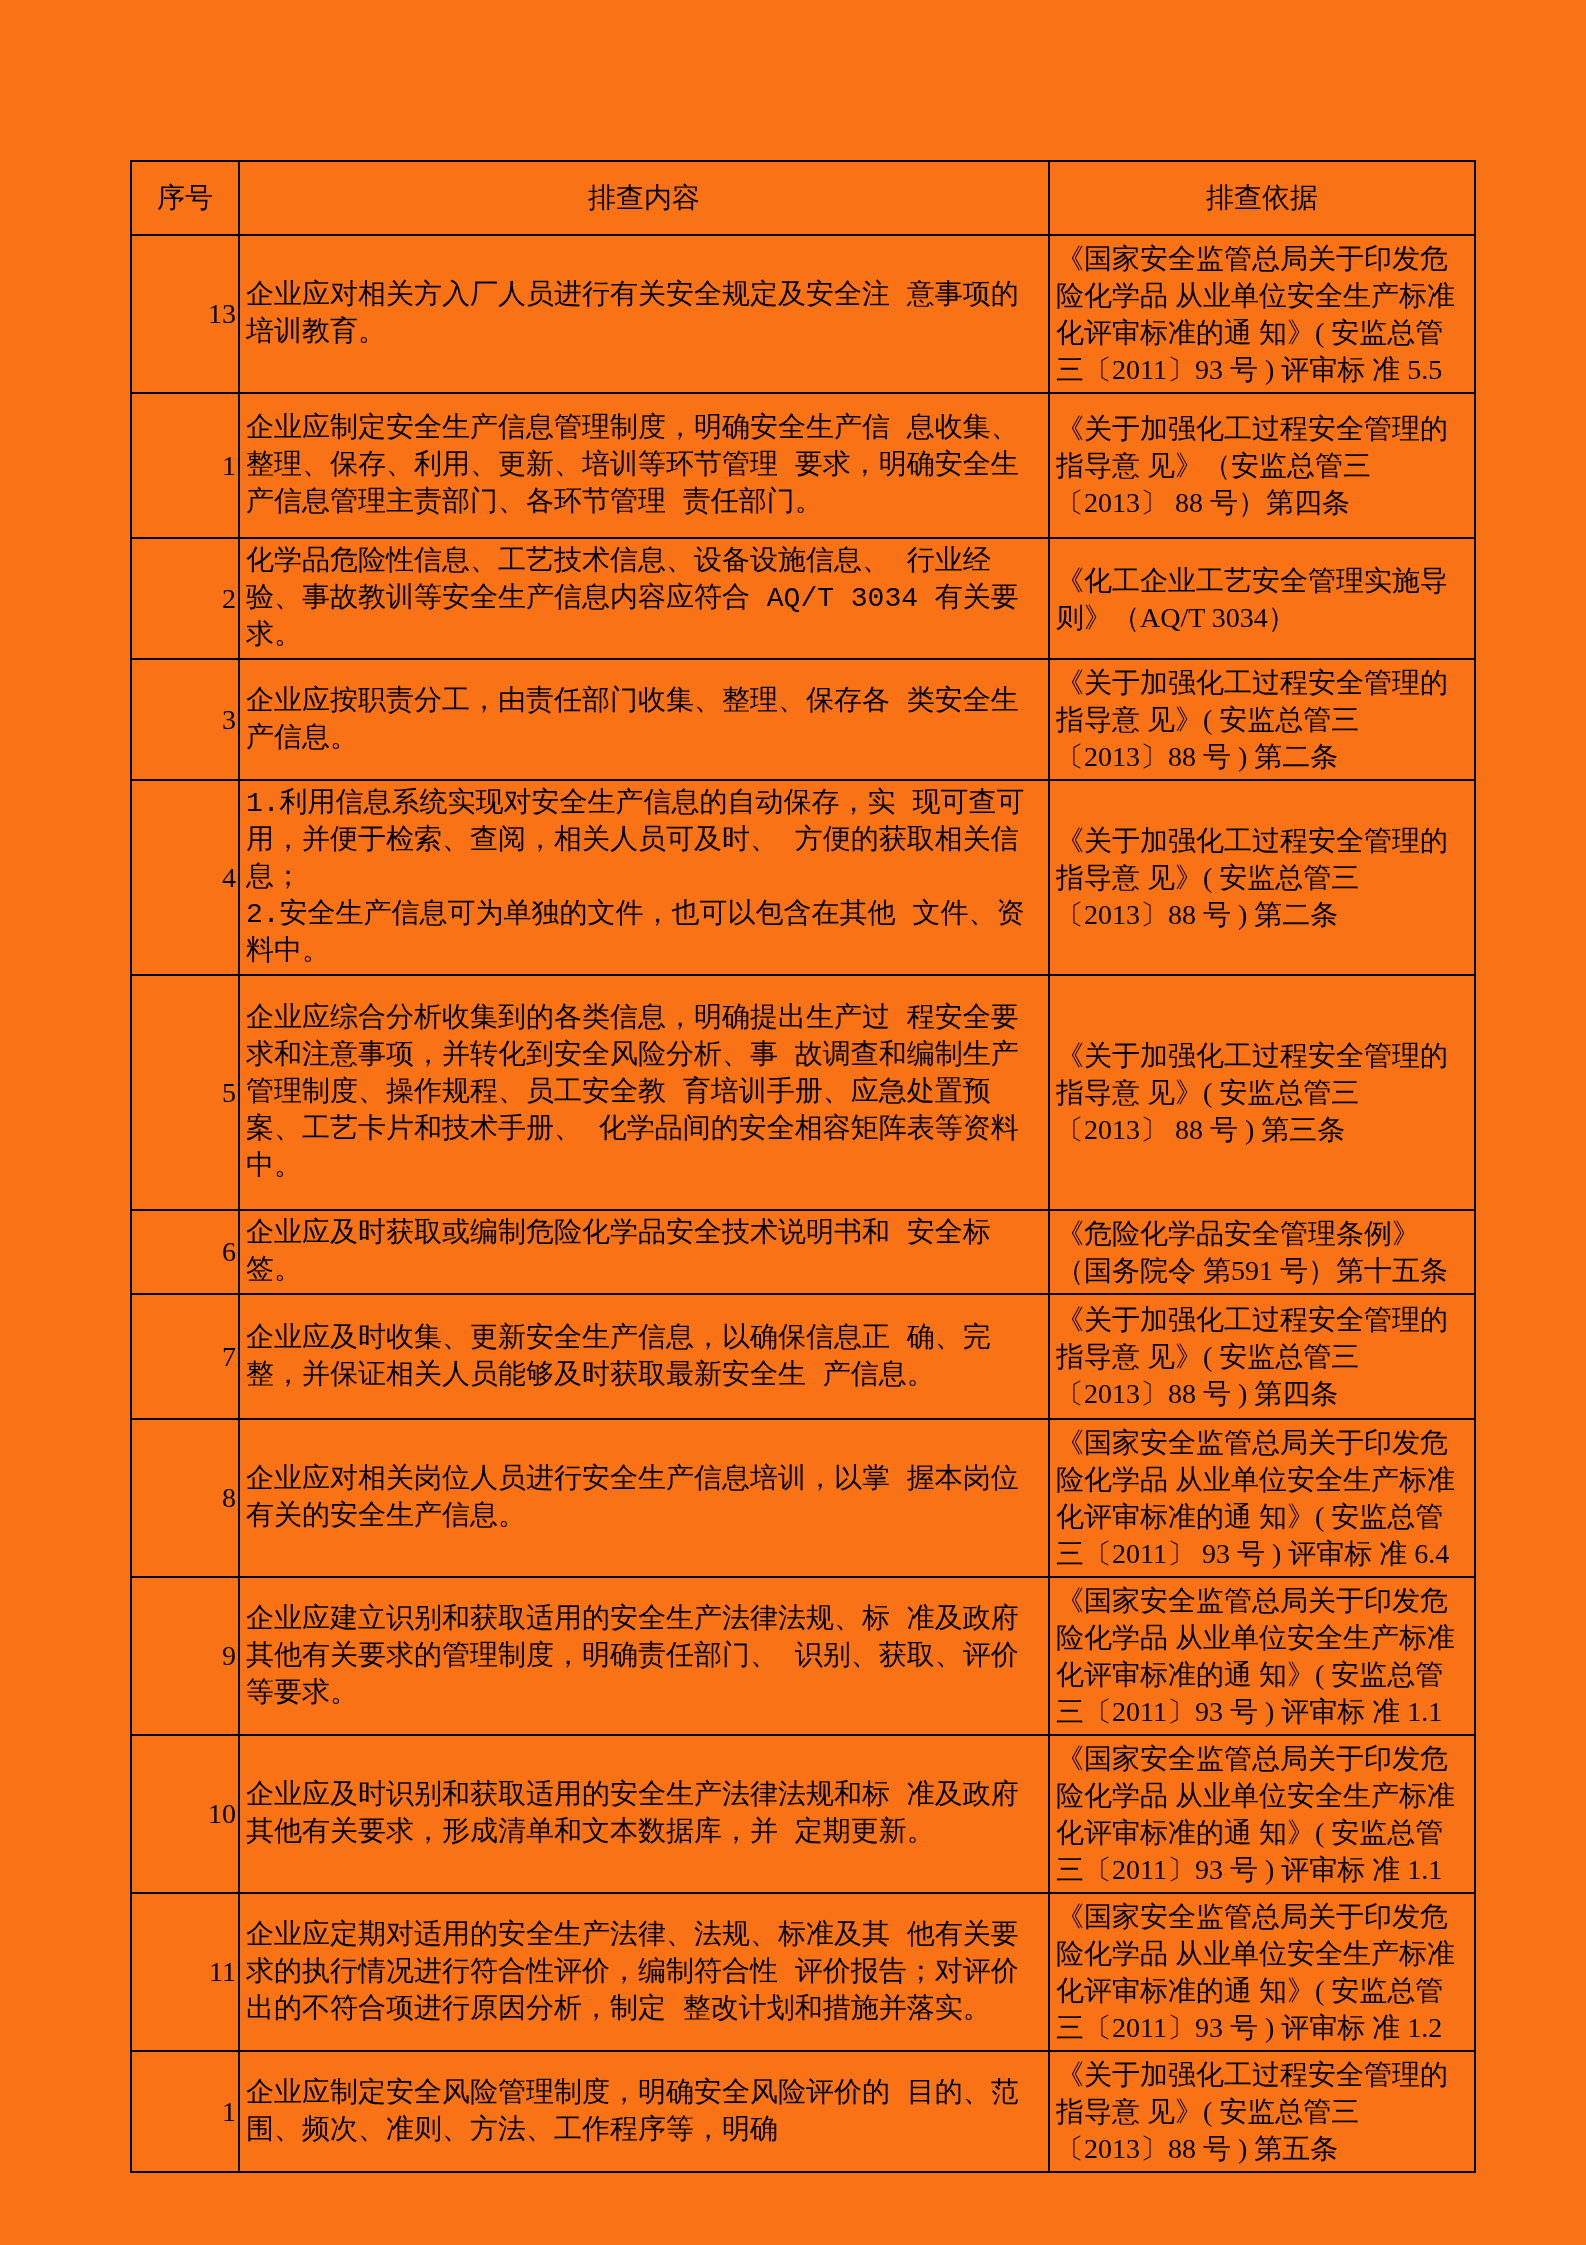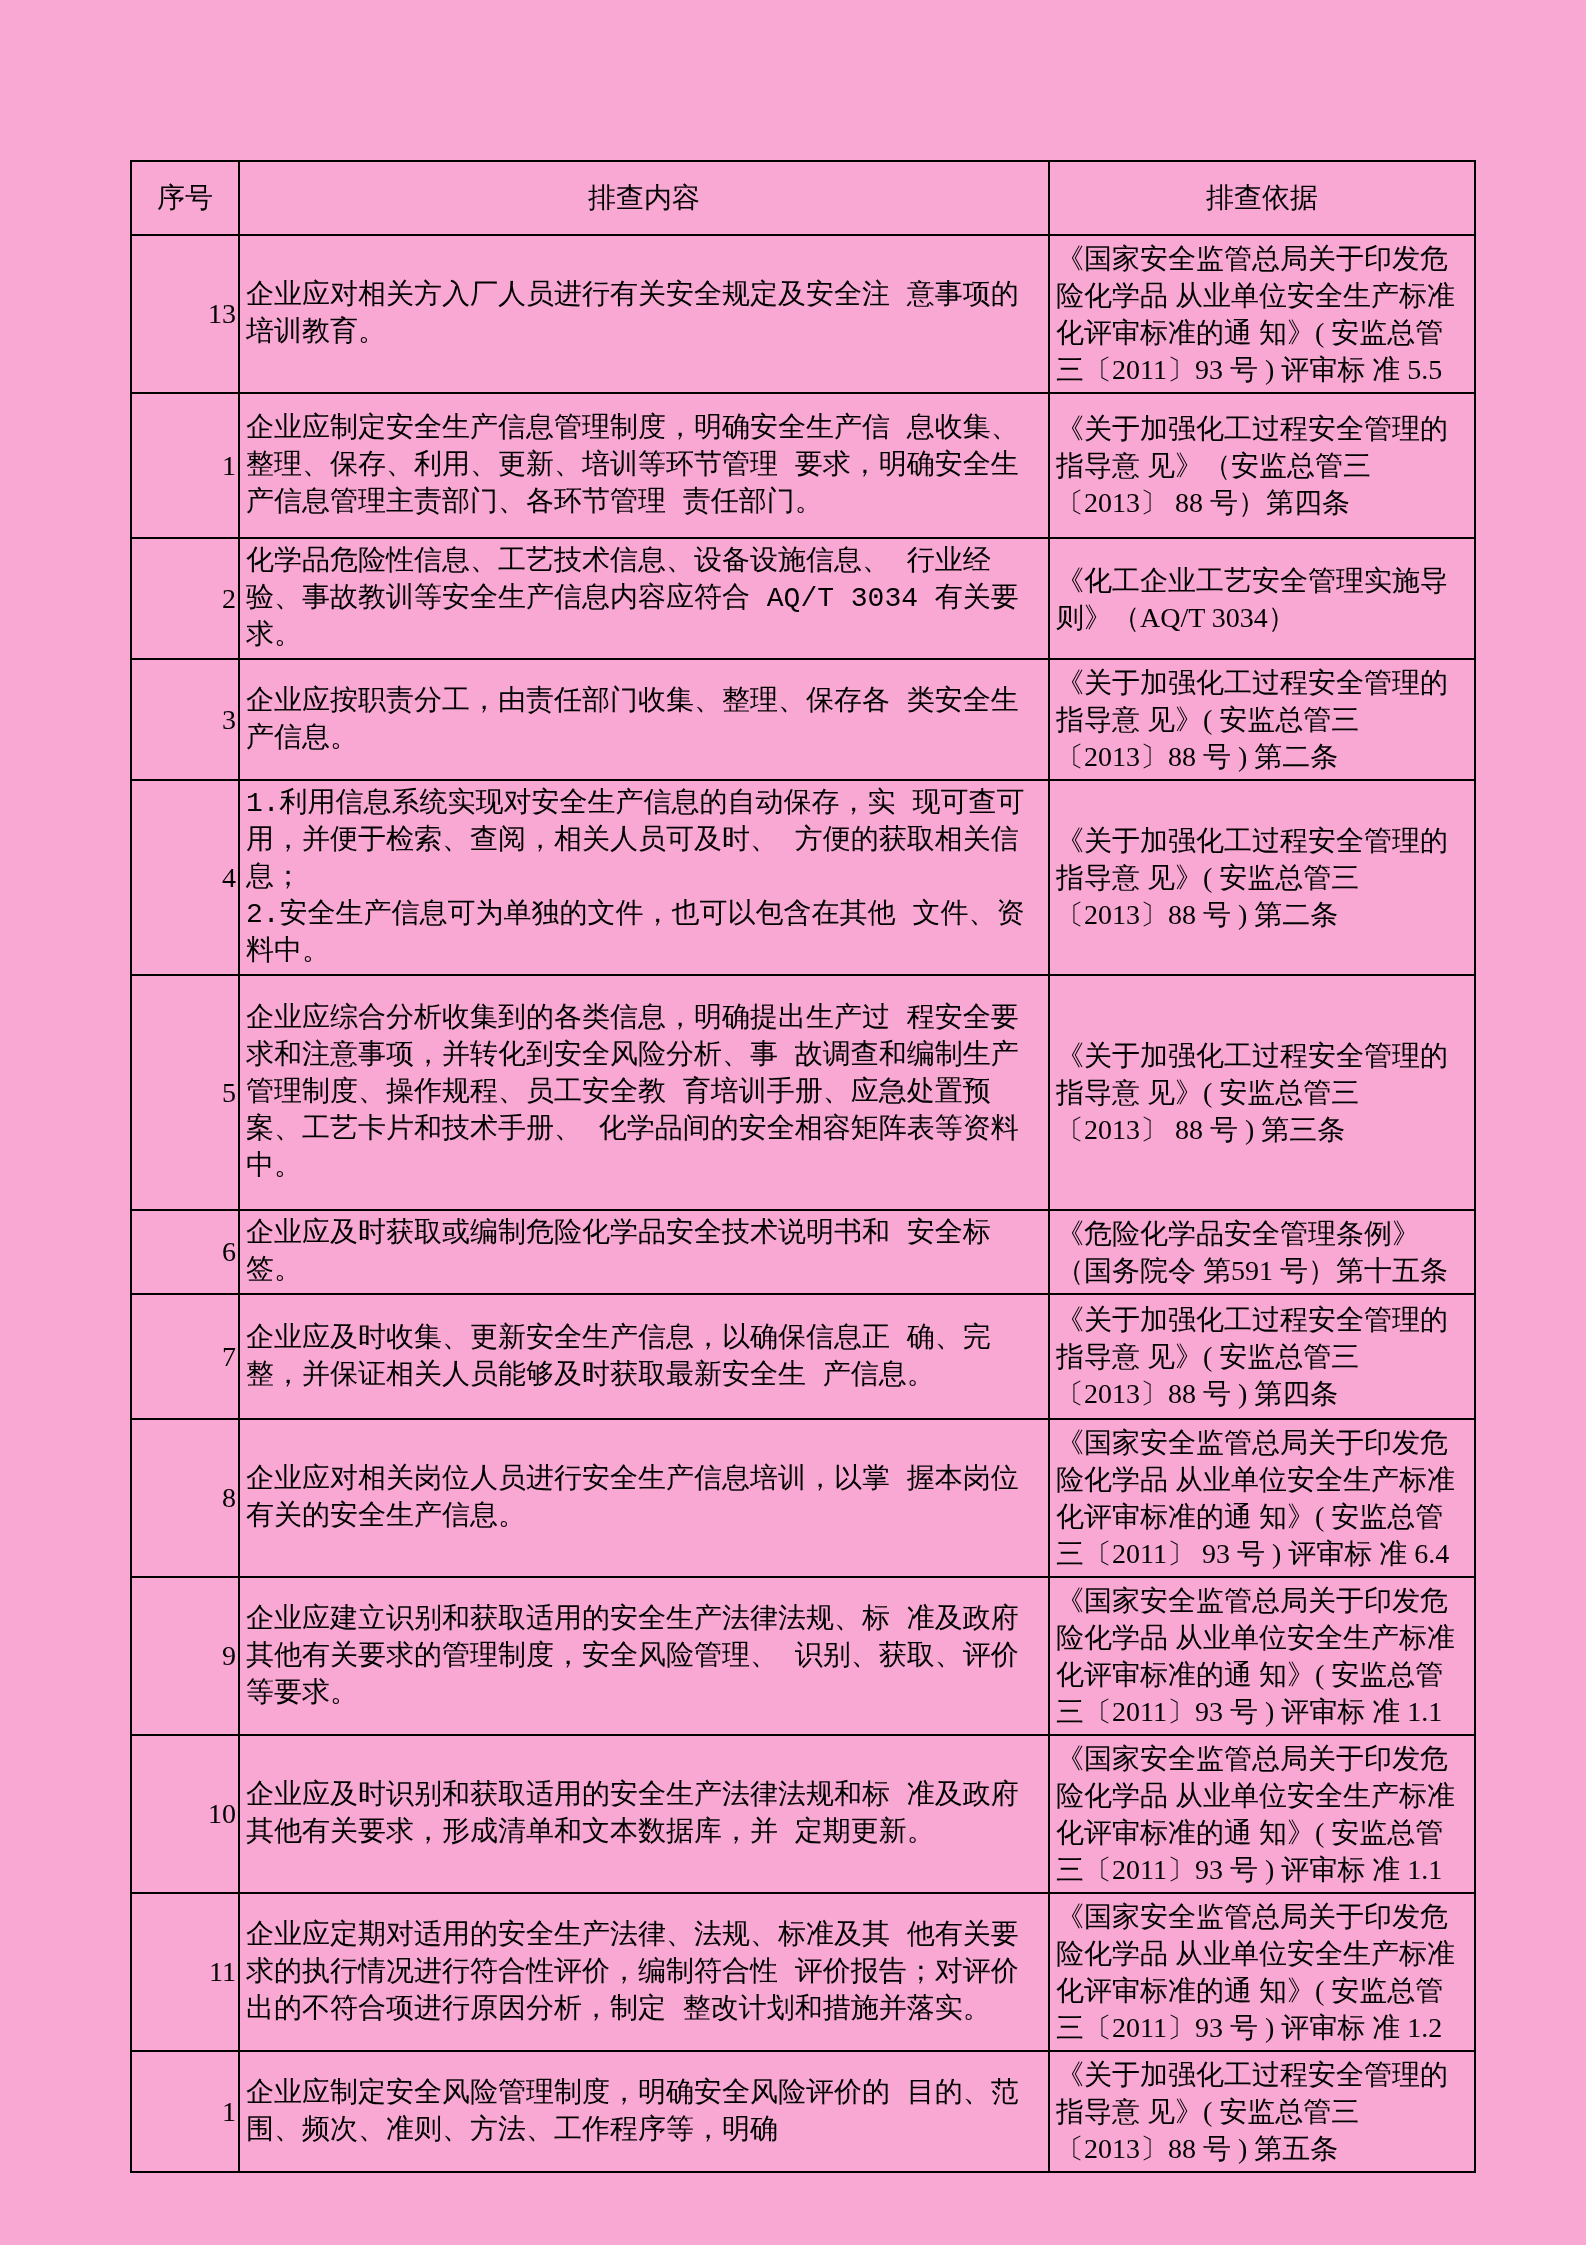--- a/index.html
+++ b/index.html
@@ -1,20 +1,20 @@
 <!DOCTYPE html>
 <html><head>
 <meta charset="utf-8">
 <style>
   html,body{margin:0;padding:0;background:#ffffff;}
   .page{
     position:relative;
     width:1586px;
     height:2245px;
-    background:#f9a8d4;
+    background:#f97316;
     color:#000000;
     font-family:"Liberation Serif","DejaVu Serif",serif;
     overflow:hidden;
   }
   table.checklist{
     position:absolute;
     left:130px;
     top:160px;
     width:1332px;
     border-collapse:collapse;
@@ -111,21 +111,21 @@
           <td class="content-cell">企业应及时收集、更新安全生产信息，以确保信息正 确、完整，并保证相关人员能够及时获取最新安全生 产信息。</td>
           <td class="basis-cell">《关于加强化工过程安全管理的指导意 见》( 安监总管三〔2013〕88 号 ) 第四条</td>
         </tr>
         <tr style="height: 130px;">
           <td class="num-cell">8</td>
           <td class="content-cell">企业应对相关岗位人员进行安全生产信息培训，以掌 握本岗位有关的安全生产信息。</td>
           <td class="basis-cell">《国家安全监管总局关于印发危险化学品 从业单位安全生产标准化评审标准的通 知》( 安监总管三〔2011〕 93 号 ) 评审标 准 6.4</td>
         </tr>
         <tr style="height: 147px;">
           <td class="num-cell">9</td>
-          <td class="content-cell">企业应建立识别和获取适用的安全生产法律法规、标 准及政府其他有关要求的管理制度，安全风险管理、 识别、获取、评价等要求。</td>
+          <td class="content-cell">企业应建立识别和获取适用的安全生产法律法规、标 准及政府其他有关要求的管理制度，明确责任部门、 识别、获取、评价等要求。</td>
           <td class="basis-cell">《国家安全监管总局关于印发危险化学品 从业单位安全生产标准化评审标准的通 知》( 安监总管三〔2011〕93 号 ) 评审标 准 1.1</td>
         </tr>
         <tr style="height: 145px;">
           <td class="num-cell">10</td>
           <td class="content-cell">企业应及时识别和获取适用的安全生产法律法规和标 准及政府其他有关要求，形成清单和文本数据库，并 定期更新。</td>
           <td class="basis-cell">《国家安全监管总局关于印发危险化学品 从业单位安全生产标准化评审标准的通 知》( 安监总管三〔2011〕93 号 ) 评审标 准 1.1</td>
         </tr>
         <tr style="height: 146px;">
           <td class="num-cell">11</td>
           <td class="content-cell">企业应定期对适用的安全生产法律、法规、标准及其 他有关要求的执行情况进行符合性评价，编制符合性 评价报告；对评价出的不符合项进行原因分析，制定 整改计划和措施并落实。</td>

